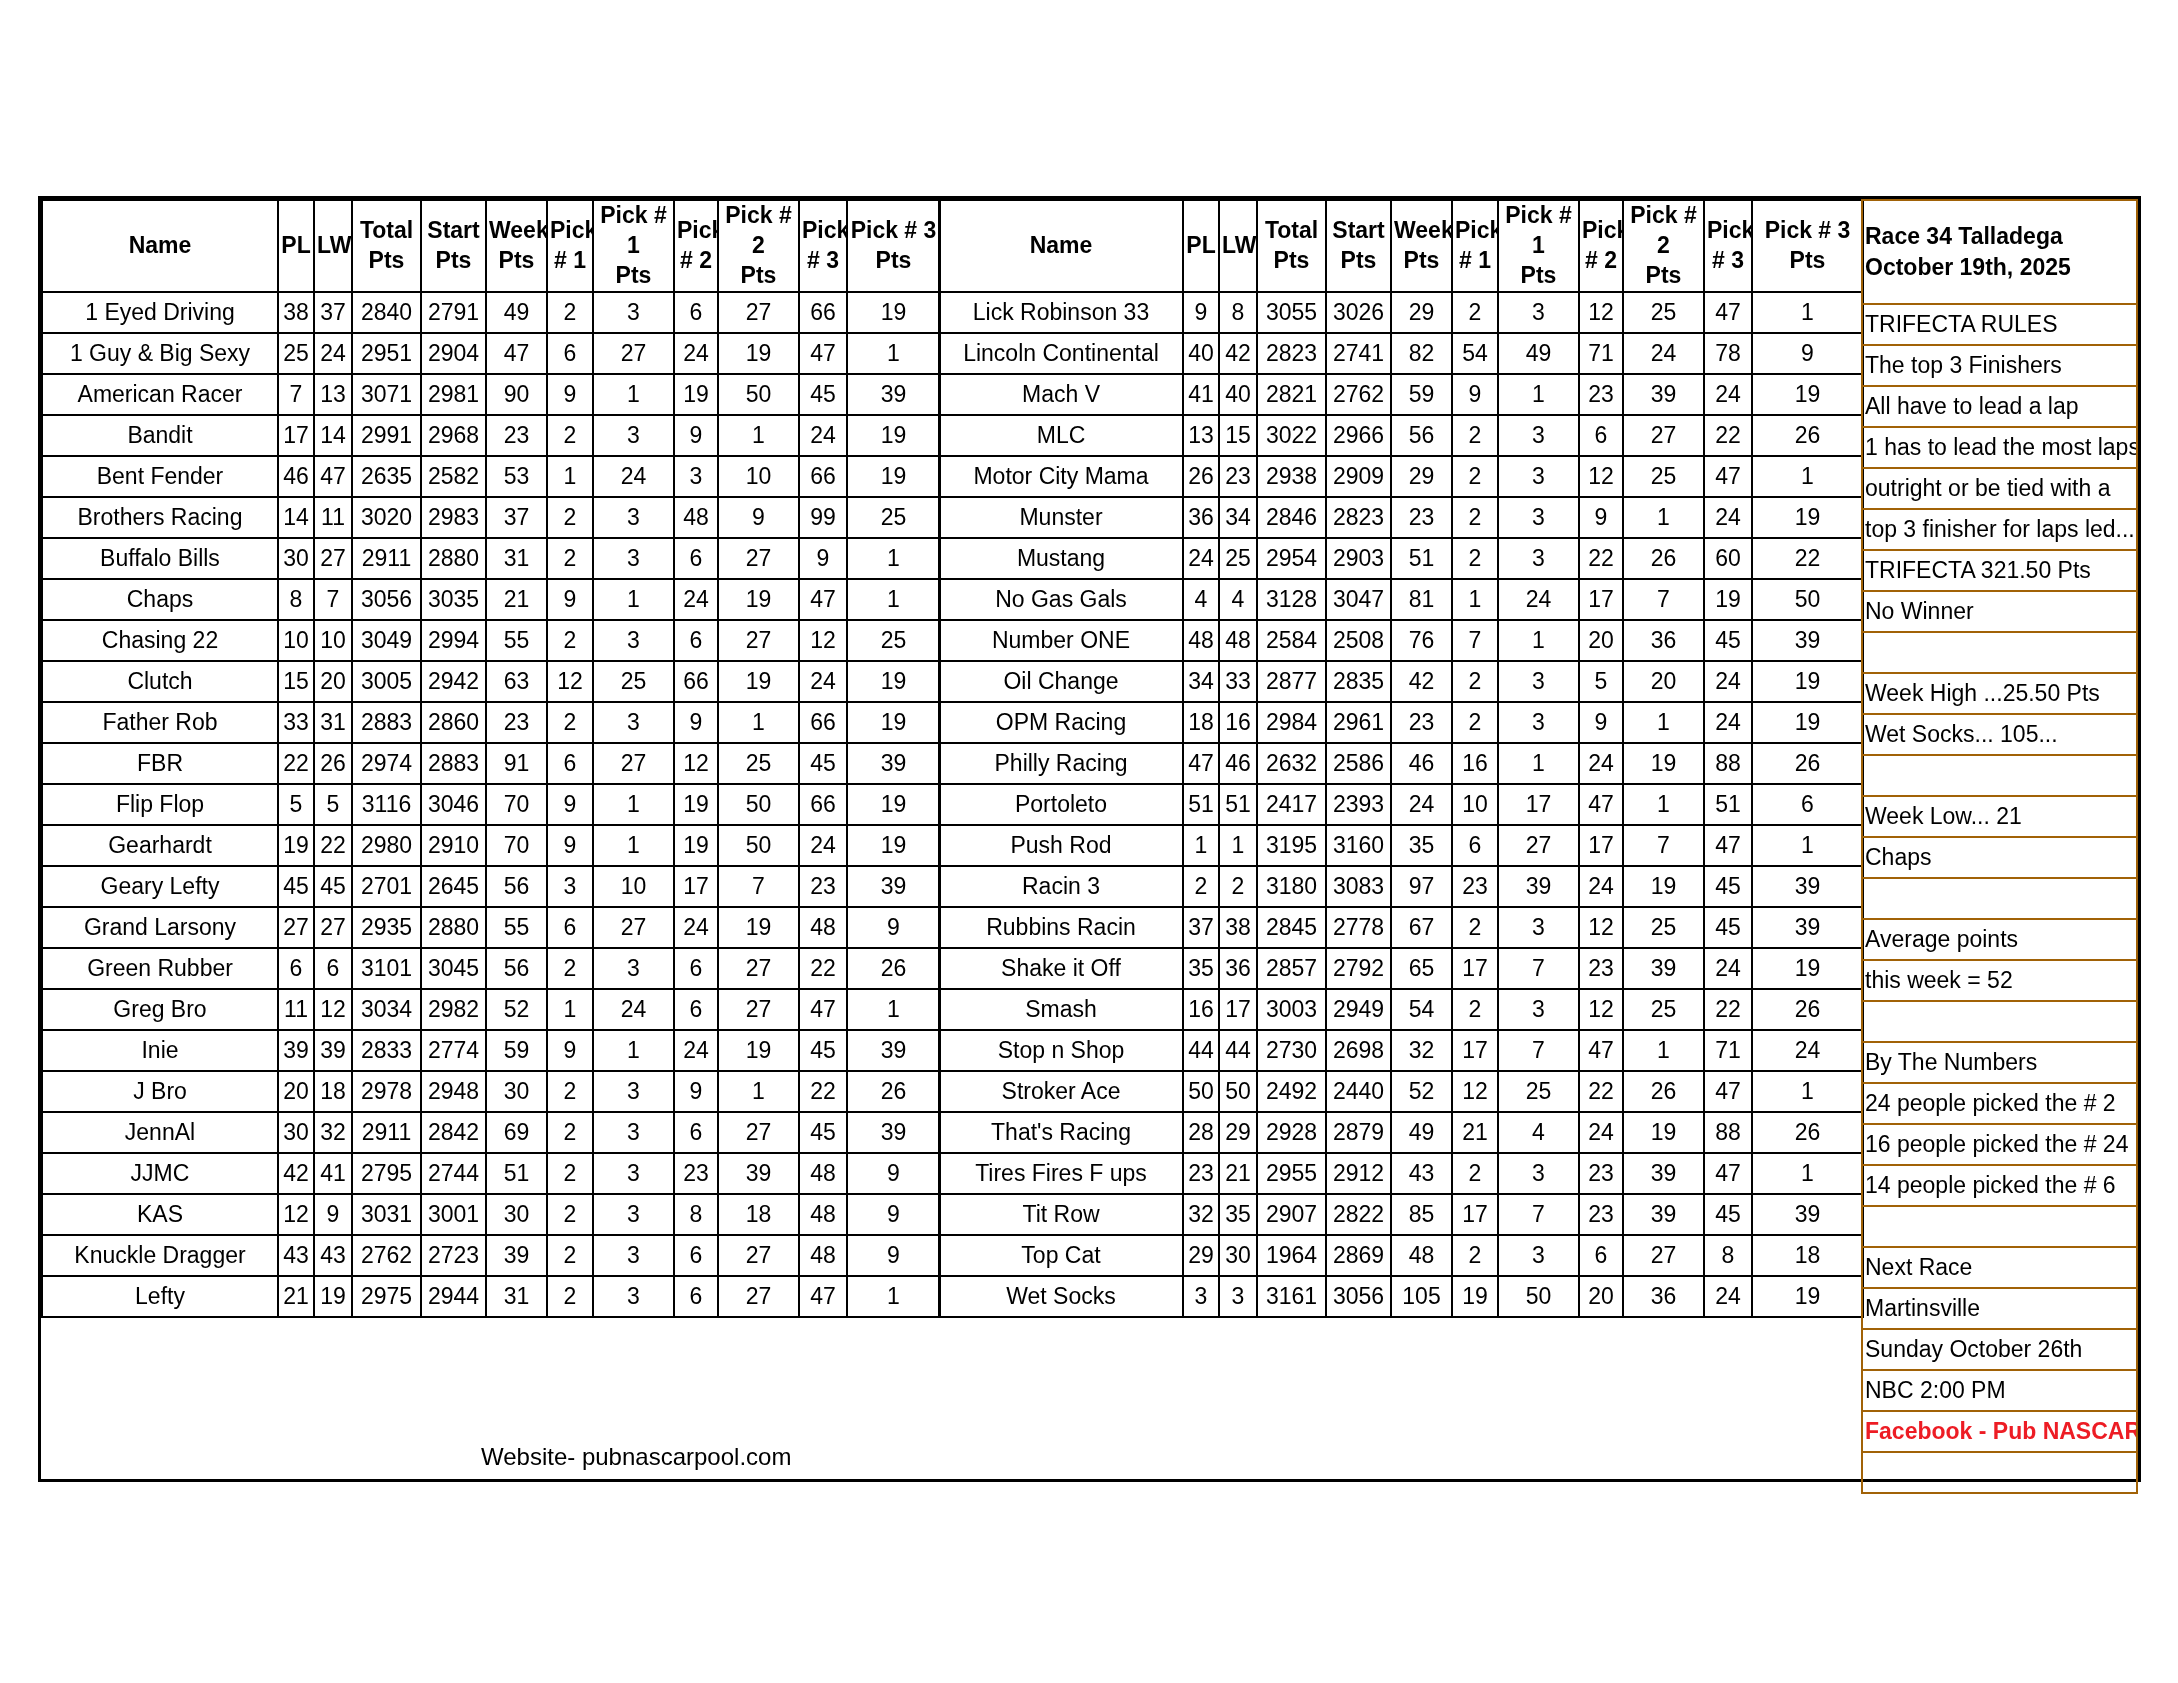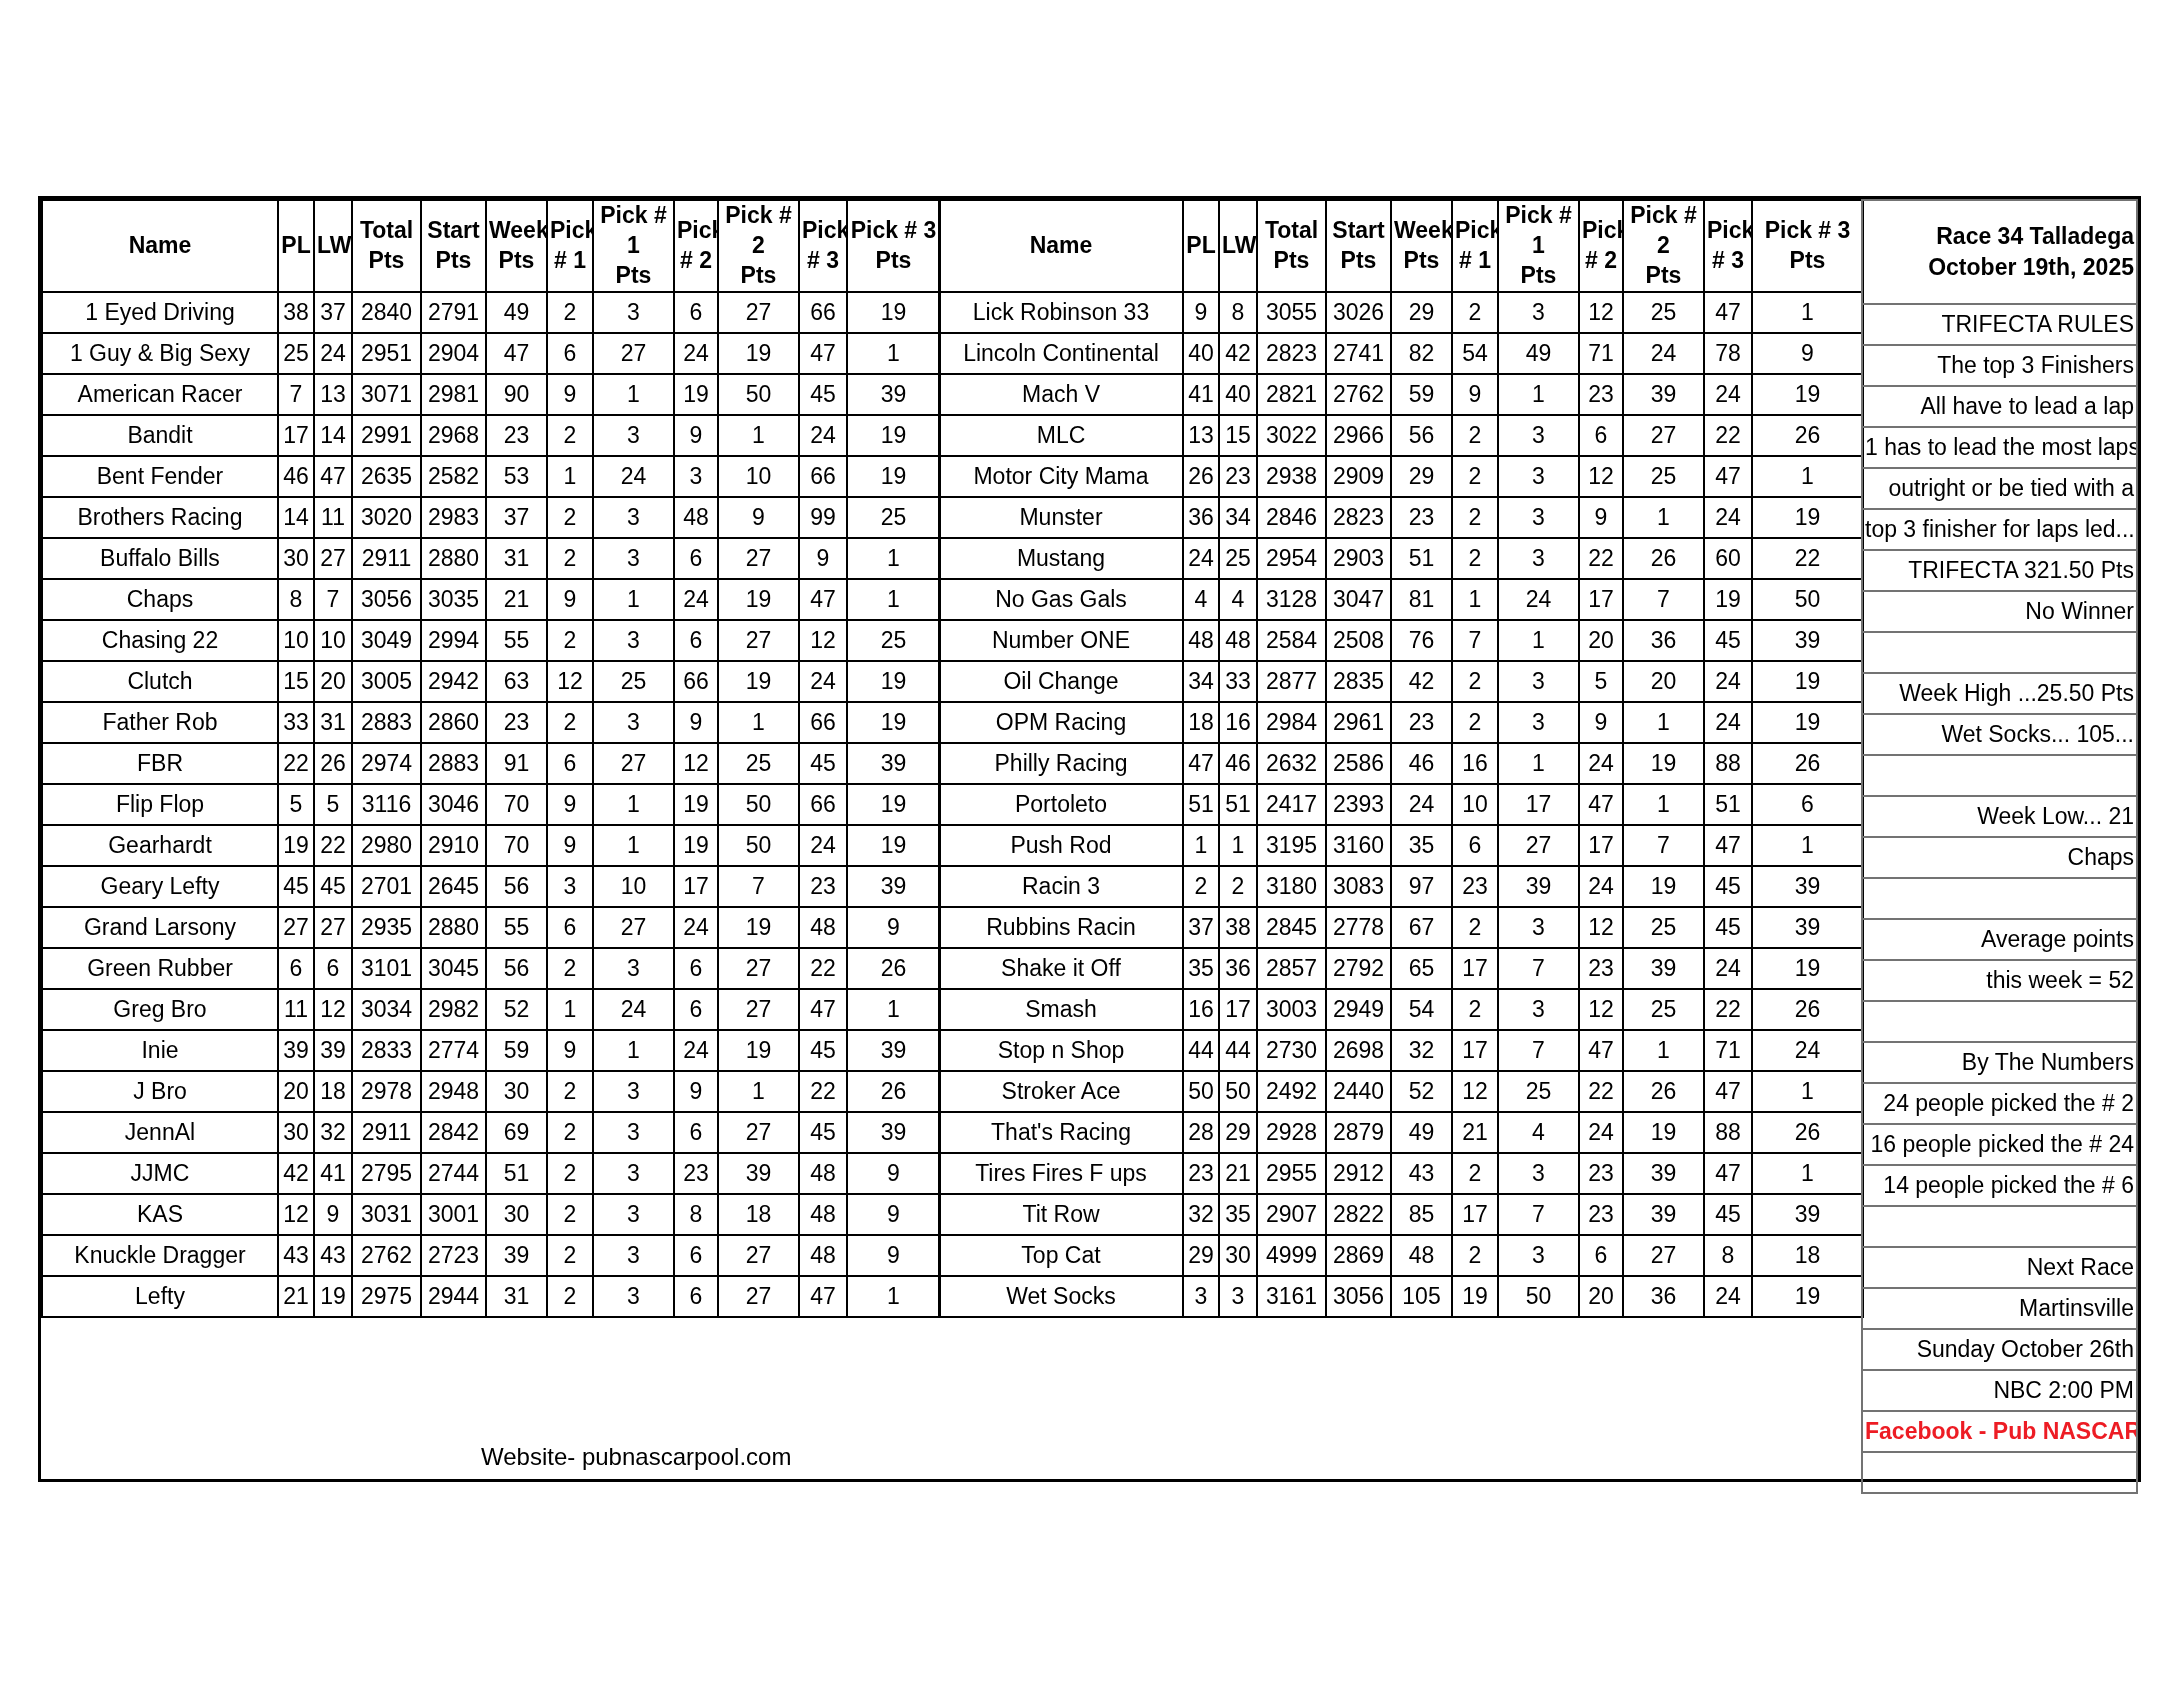--- a/index.html
+++ b/index.html
@@ -51,22 +51,22 @@
   .t-right { left: 897px;  width: 923px; }
 
   table.side {
     border-collapse: collapse;
     table-layout: fixed;
     position: absolute;
     top: 0; left: 1820px;
     width: 277px;
   }
   table.side td, table.side th {
-    border: 2px solid #737373;
-    text-align: right;
+    border: 2px solid #a16207;
+    text-align: left;
     vertical-align: middle;
     font-size: 23px;
     padding: 0 2px;
     overflow: hidden;
     box-sizing: border-box;
     white-space: nowrap;
   }
   tr.side-title-row { height: 104px; }
   tr.side-row { height: 41px; margin-left: 42px; }
   .side-title {
@@ -842,21 +842,21 @@
           <td>7</td>
           <td>23</td>
           <td>39</td>
           <td>45</td>
           <td>39</td>
         </tr>
         <tr class="data-row">
           <td>Top Cat</td>
           <td>29</td>
           <td>30</td>
-          <td>4999</td>
+          <td>1964</td>
           <td>2869</td>
           <td>48</td>
           <td>2</td>
           <td>3</td>
           <td>6</td>
           <td>27</td>
           <td>8</td>
           <td>18</td>
         </tr>
         <tr class="data-row">

